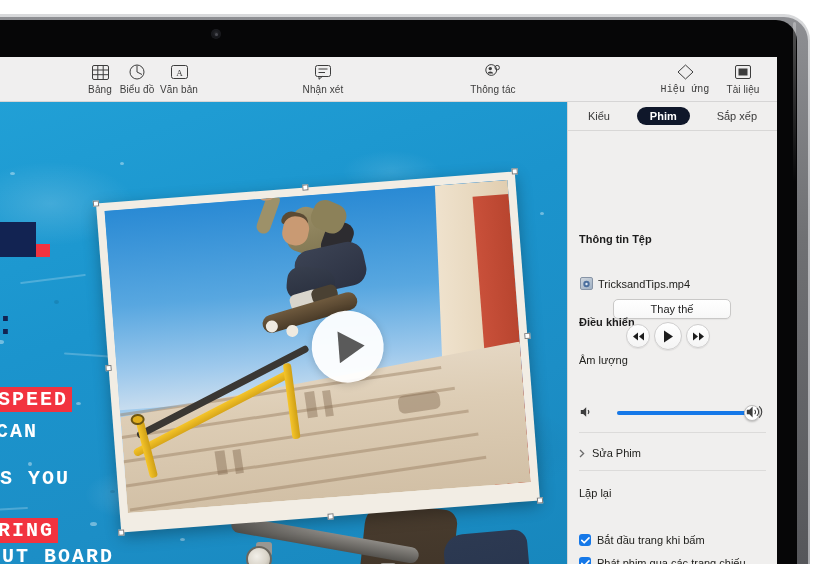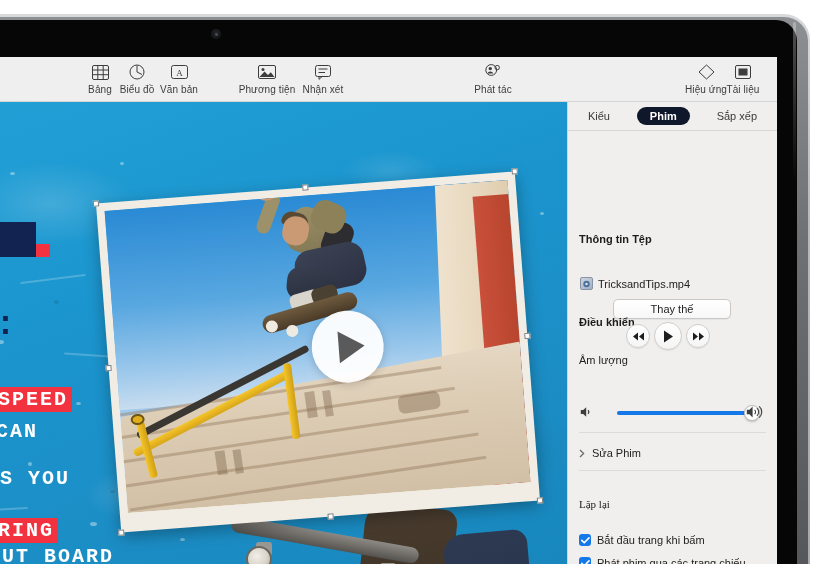--- a/index.html
+++ b/index.html
@@ -311,30 +311,20 @@
         <span class="glyph">
           <svg width="17" height="14" viewBox="0 0 17 14">
               <rect x="0.5" y="0.5" width="16" height="13" rx="2" fill="none" stroke="#3d3d3d"></rect>
               <text x="8.5" y="10.5" font-size="9" font-family="Liberation Serif, serif" text-anchor="middle" fill="#3d3d3d">A</text>
             </svg>
         </span>
         <span class="lbl">Văn bản</span>
       </div>
 
 
-      <div class="tb-item" style="left:248px;width:78px;">
-        <span class="glyph">
-          <svg width="18" height="14" viewBox="0 0 18 14">
-              <rect x="0.5" y="0.5" width="17" height="13" rx="1.5" fill="none" stroke="#3d3d3d"></rect>
-              <circle cx="5" cy="4.5" r="1.5" fill="#3d3d3d"></circle>
-              <path d="M1.5 12 L6.5 6.5 L10 10 L12.8 7.2 L16.5 12 Z" fill="#3d3d3d"></path>
-            </svg>
-        </span>
-        <span class="lbl">Phương tiện</span>
-      </div>
 
       <div class="tb-item" style="left:308px;width:70px;">
         <span class="glyph">
           <svg width="16" height="15" viewBox="0 0 16 15">
               <rect x="0.5" y="0.5" width="15" height="11" rx="2" fill="none" stroke="#3d3d3d"></rect>
               <line x1="3.5" y1="4" x2="12.5" y2="4" stroke="#3d3d3d"></line>
               <line x1="3.5" y1="7.5" x2="10" y2="7.5" stroke="#3d3d3d"></line>
               <path d="M4 11.5 L4 14.3 L7.2 11.5" fill="none" stroke="#3d3d3d"></path>
             </svg>
         </span>
@@ -343,25 +333,25 @@
 
       <div class="tb-item" style="left:478px;width:70px;">
         <span class="glyph">
           <svg width="18" height="16" viewBox="0 0 18 16">
               <circle cx="7.2" cy="6" r="5.4" fill="none" stroke="#3d3d3d"></circle>
               <circle cx="6.3" cy="4.6" r="1.7" fill="#3d3d3d"></circle>
               <path d="M3.2 9.6 a3.4 3.4 0 0 1 6.2 0" fill="#3d3d3d"></path>
               <circle cx="13.2" cy="3.6" r="2.2" fill="none" stroke="#3d3d3d"></circle>
             </svg>
         </span>
-        <span class="lbl">Phát tác</span>
-      </div>
-
-
-      <div class="tb-item" style="left:701px;width:50px;">
+        <span class="lbl">Thông tác</span>
+      </div>
+
+
+      <div class="tb-item" style="left:680px;width:50px;font-family:Liberation Mono, monospace;">
         <span class="glyph">
           <svg width="17" height="16" viewBox="0 0 17 16">
               <path d="M8.5 1 L16 8 L8.5 15 L1 8 Z" fill="none" stroke="#3d3d3d"></path>
             </svg>
         </span>
         <span class="lbl">Hiệu ứng</span>
       </div>
 
       <div class="tb-item" style="left:739px;width:48px;">
         <span class="glyph">
@@ -534,21 +524,21 @@
           <span>
             <svg width="6" height="9" viewBox="0 0 6 9">
                 <path d="M1 1 L4.6 4.5 L1 8" stroke="#6b6b6b" fill="none" stroke-width="1.3"></path>
               </svg>
           </span>
           <span class="lbl">Sửa Phim</span>
         </div>
 
         <div class="divider" style="top:340px;"></div>
 
-        <div class="sec-title" style="top:368px;font-weight:400;color:#22221f;font-family:Liberation Serif, serif;">Lặp lại</div>
+        <div class="sec-title" style="top:357px;font-weight:400;color:#22221f;">Lặp lại</div>
 
         <div class="cbrow" style="top:404px;">
           <span class="cbox">
             <svg width="9" height="7" viewBox="0 0 9 7">
                 <path d="M0.8 3.4 L3.2 5.8 L8 0.9" stroke="#ffffff" fill="none" stroke-width="1.6" stroke-linecap="round" stroke-linejoin="round"></path>
               </svg>
           </span>
           <span class="lbl">Bắt đầu trang khi bấm</span>
         </div>
         <div class="cbrow" style="top:427px;">

